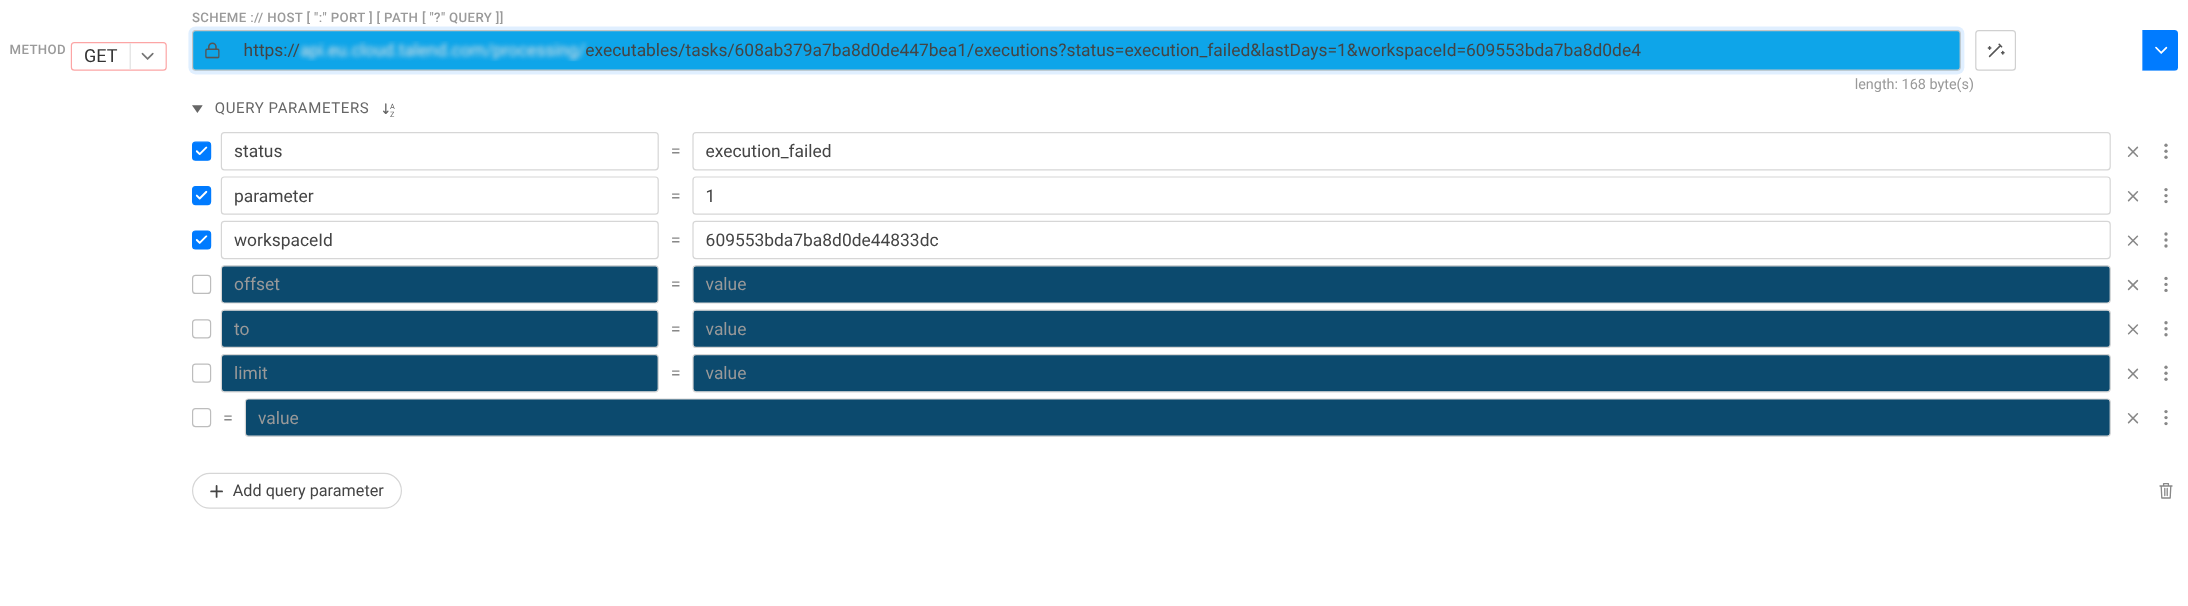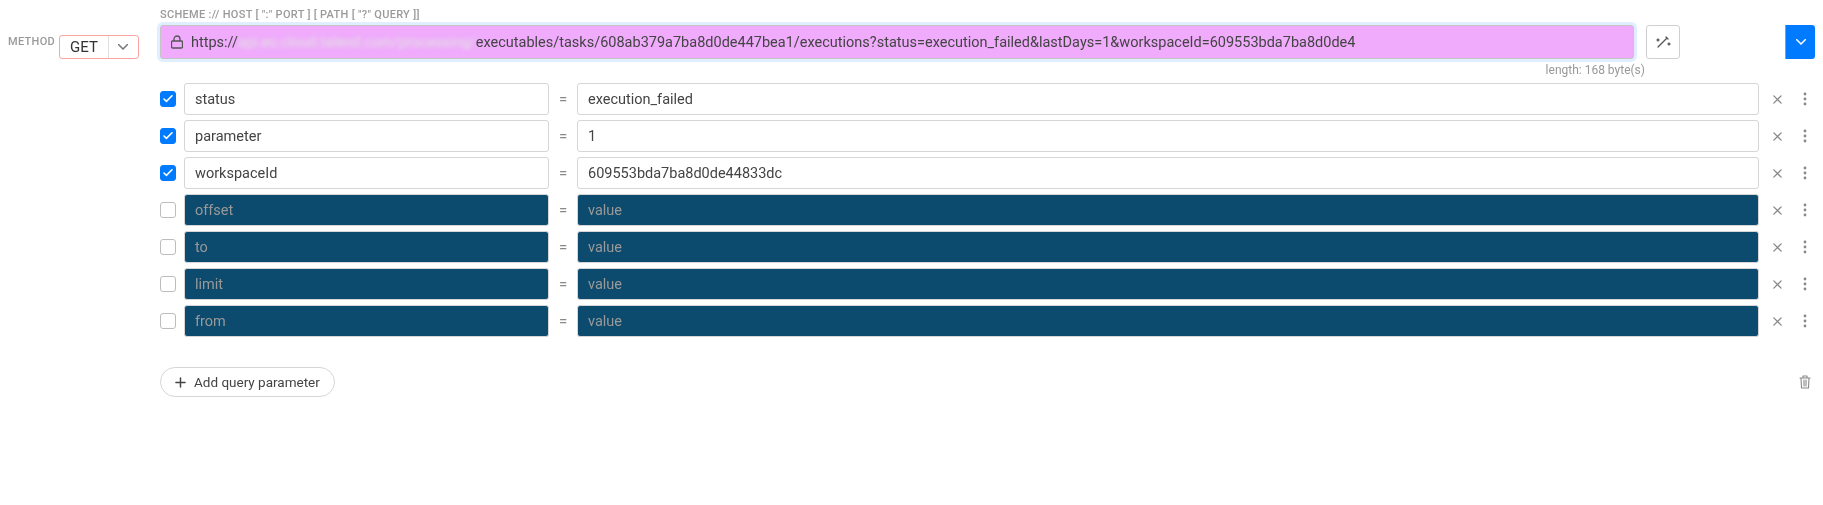--- a/index.html
+++ b/index.html
@@ -58,22 +58,23 @@
     gap: 4px;
     position: relative;
     min-width: 0;
   }
   .url-input-wrap {
     display: flex;
     align-items: center;
     border: 1px solid #c5c5c5;
     border-radius: 3px;
     height: 34px;
-    background: #f0abfc;
+    background: #0ea5e9;
     box-shadow: 0 0 0 3px rgba(0,123,255,0.12);
+    gap: 12px;
   }
   .lock-icon {
     padding: 0 8px 0 10px;
     color: #555;
     display: flex;
     align-items: center;
   }
   .url-text {
     flex: 1;
     white-space: nowrap;
@@ -265,20 +266,35 @@
       <svg width="10" height="6" viewBox="0 0 10 6">
           <path d="M0 0 L5 5 L10 0" fill="none" stroke="currentColor" stroke-width="1.5"></path>
         </svg>
     </div>
   </div>
 </div>
 
 <div class="length-line">length: 168 byte(s)</div>
 
 <div class="main-area">
+  <div class="qp-header">
+    <span>
+      <svg width="9" height="9" viewBox="0 0 10 10">
+          <path d="M0 2 L10 2 L5 9 Z" fill="#666"></path>
+        </svg>
+    </span>
+    <span>QUERY PARAMETERS</span>
+    <span>
+      <svg width="14" height="14" viewBox="0 0 16 16">
+          <path d="M4 3 L4 12 M2 10 L4 12 L6 10" stroke="#666" stroke-width="1.3" fill="none" stroke-linecap="round" stroke-linejoin="round"></path>
+          <text x="8" y="8" font-size="7" fill="#666">A</text>
+          <text x="8" y="15" font-size="7" fill="#666">Z</text>
+        </svg>
+    </span>
+  </div>
 
   <div class="qp-rows" id="qp-rows">
       <div class="qp-row">
         <div class="qp-check checked">
           <svg width="10" height="8" viewBox="0 0 12 10">
             <path d="M1 5 L4 8 L11 1" stroke="white" stroke-width="2" fill="none" stroke-linecap="round" stroke-linejoin="round"></path>
           </svg>
         </div>
         <div class="qp-name">status</div>
         <div class="eq">=</div>
@@ -389,21 +405,20 @@
         <div class="row-act">
           <svg width="4" height="14" viewBox="0 0 4 14">
             <circle cx="2" cy="2" r="1.4" fill="currentColor"></circle>
             <circle cx="2" cy="7" r="1.4" fill="currentColor"></circle>
             <circle cx="2" cy="12" r="1.4" fill="currentColor"></circle>
           </svg>
         </div>
       </div>
       <div class="qp-row">
         <div class="qp-check"></div>
-        <div class="qp-name disabled-field">from</div>
         <div class="eq">=</div>
         <div class="qp-value disabled-field" style="color: rgb(153, 153, 153);">value</div>
         <div class="row-act">
           <svg width="11" height="11" viewBox="0 0 12 12">
             <path d="M2 2 L10 10 M10 2 L2 10" stroke="currentColor" stroke-width="1.4" stroke-linecap="round"></path>
           </svg>
         </div>
         <div class="row-act">
           <svg width="4" height="14" viewBox="0 0 4 14">
             <circle cx="2" cy="2" r="1.4" fill="currentColor"></circle>

